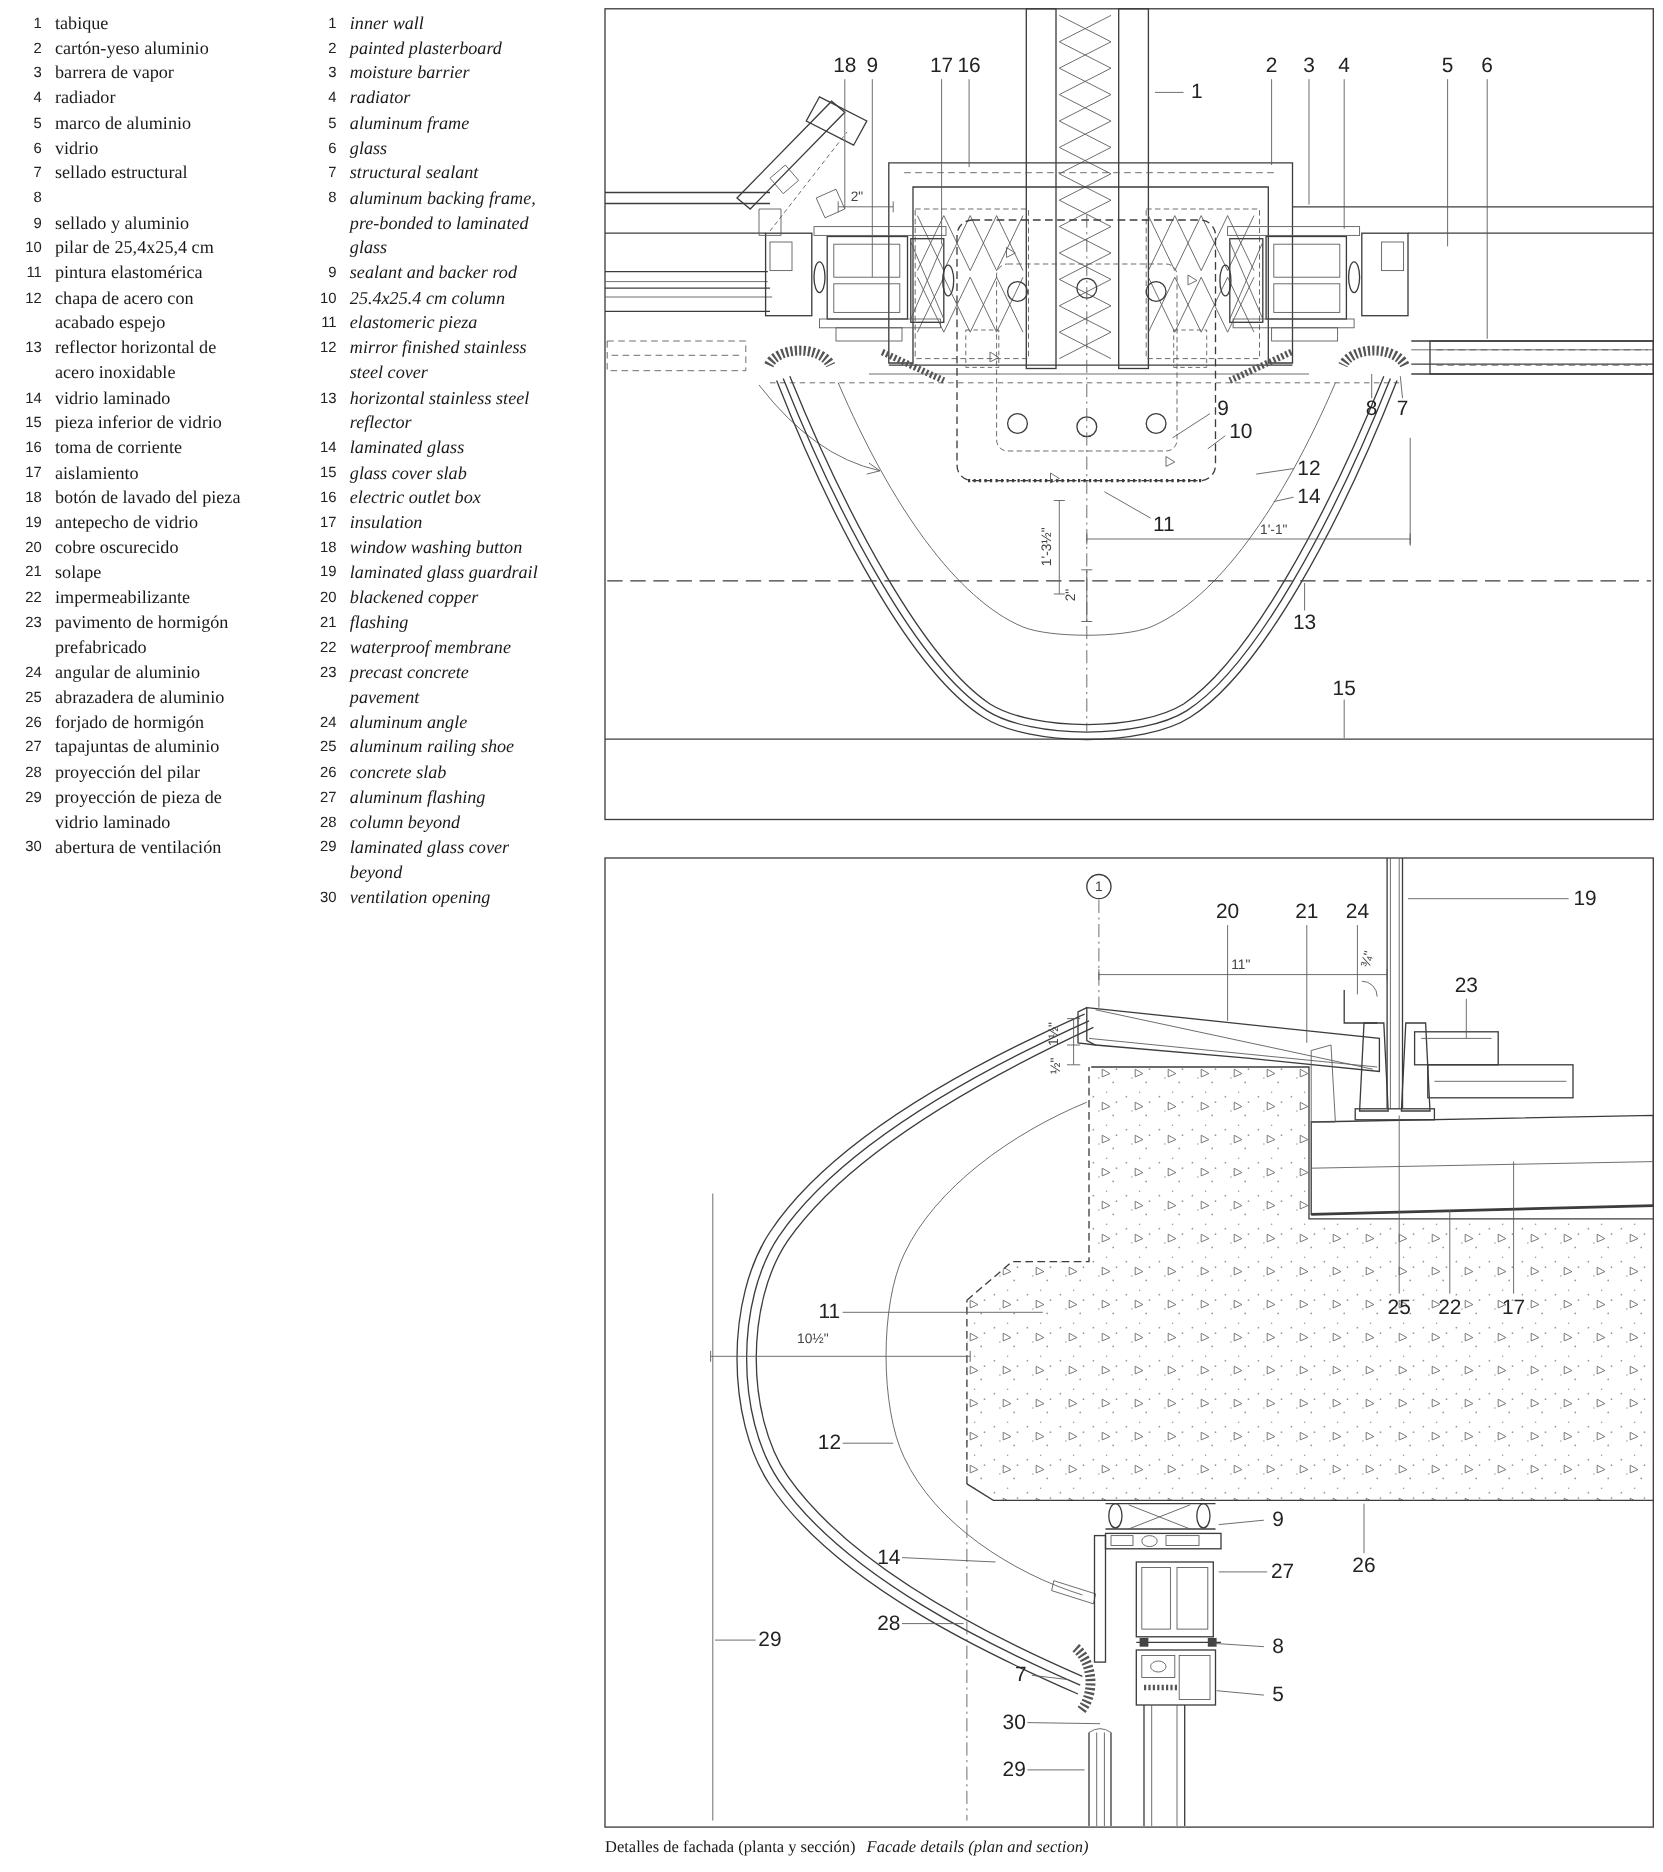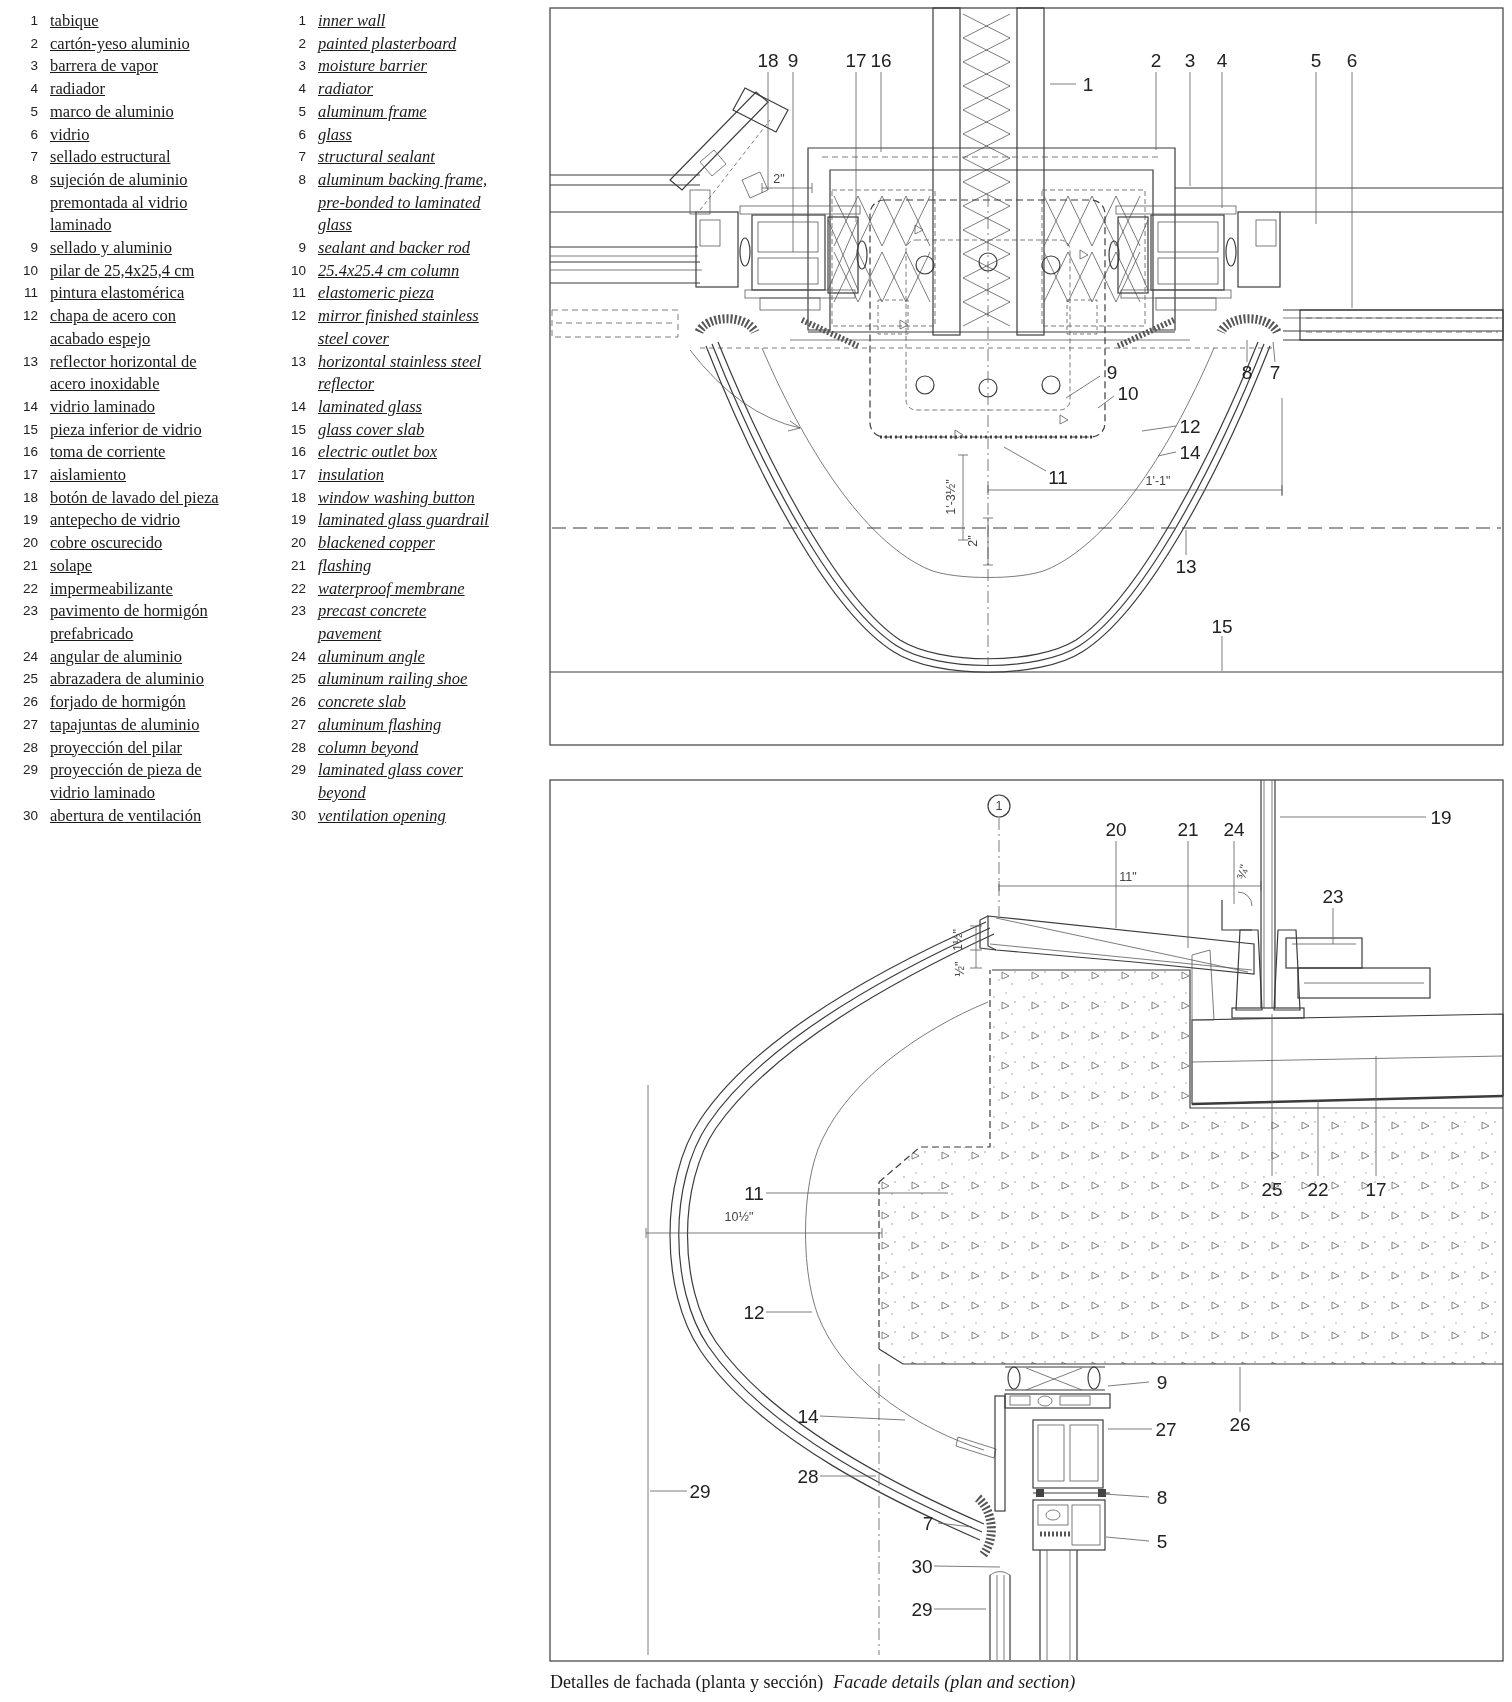--- a/index.html
+++ b/index.html
@@ -4,25 +4,25 @@
 <style>
   html,body{margin:0;padding:0;background:#fff;}
   #page{position:relative;width:1512px;height:1702px;background:#fff;overflow:hidden;
         font-family:"Liberation Serif", serif;color:#1a1a1a;}
   
   #legend-es{position:absolute;left:14px;top:10px;width:250px;}
   #legend-en{position:absolute;left:282px;top:10px;width:230px;}
   .leg-row{display:flex;align-items:flex-start;}
   .leg-num{flex:0 0 24px;text-align:right;font-family:"Liberation Sans",sans-serif;
            font-size:13.5px;line-height:22.7px;color:#222;}
-  .leg-txt{margin-left:12px;font-size:16.5px;line-height:22.7px;white-space:pre-line;text-decoration:underline;}
+  .leg-txt{margin-left:12px;font-size:16.5px;line-height:22.7px;white-space:pre-line;}
   #legend-en .leg-txt{font-style:italic;width:186px;}
   #legend-es .leg-txt{width:214px;}
   
-  #caption{position:absolute;left:550px;top:1672px;font-size:18px;}
+  #caption{position:absolute;left:550px;top:1672px;font-size:15px;}
   #caption .cap-en{font-style:italic;margin-left:10px;}
   
   svg{position:absolute;left:0;top:0;}
   .ln{stroke:#3c3c3c;stroke-width:1.2;fill:none;}
   .lnthin{stroke:#5a5a5a;stroke-width:0.8;fill:none;}
   .lbl{font-family:"Liberation Sans",sans-serif;font-size:19px;fill:#222;}
   .dim{font-family:"Liberation Sans",sans-serif;font-size:12.5px;fill:#444;}
 </style>
 </head>
 <body>
@@ -53,23 +53,20 @@
       <div class="leg-row">
         <div class="leg-num">6</div>
         <div class="leg-txt">vidrio</div>
       </div>
       <div class="leg-row">
         <div class="leg-num">7</div>
         <div class="leg-txt">sellado estructural</div>
       </div>
       <div class="leg-row">
         <div class="leg-num">8</div>
-        <div class="leg-txt">sujeción de aluminio
-premontada al vidrio
-laminado</div>
       </div>
       <div class="leg-row">
         <div class="leg-num">9</div>
         <div class="leg-txt">sellado y aluminio</div>
       </div>
       <div class="leg-row">
         <div class="leg-num">10</div>
         <div class="leg-txt">pilar de 25,4x25,4 cm</div>
       </div>
       <div class="leg-row">

